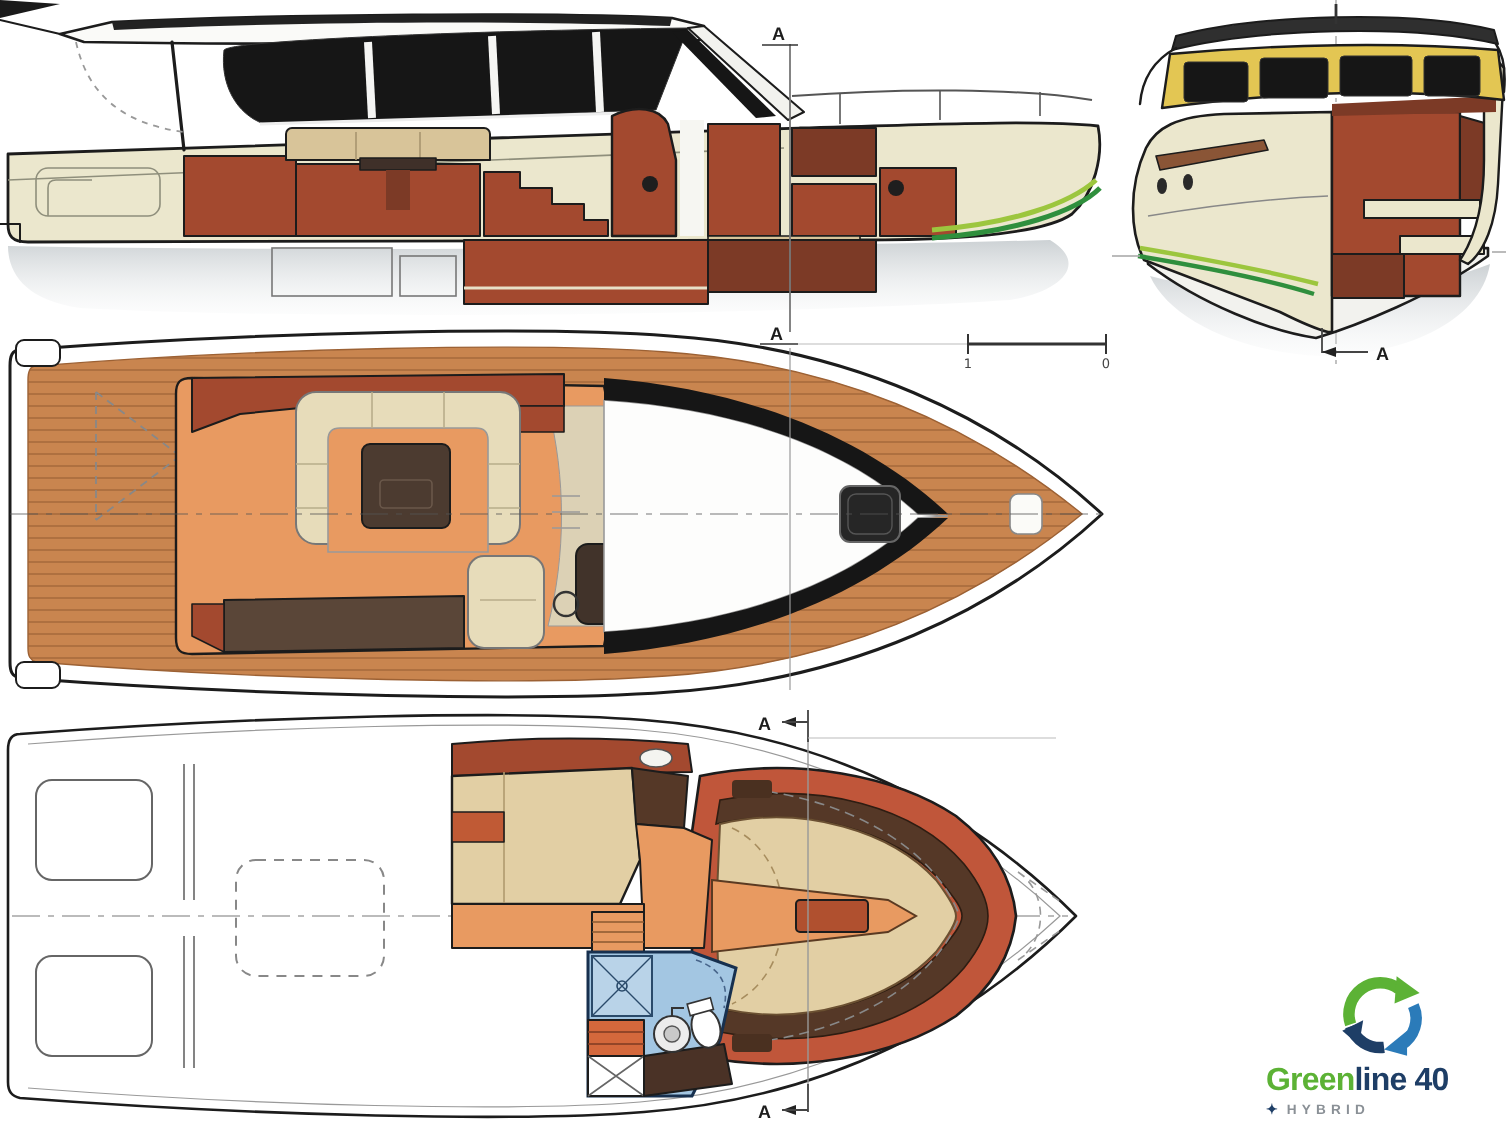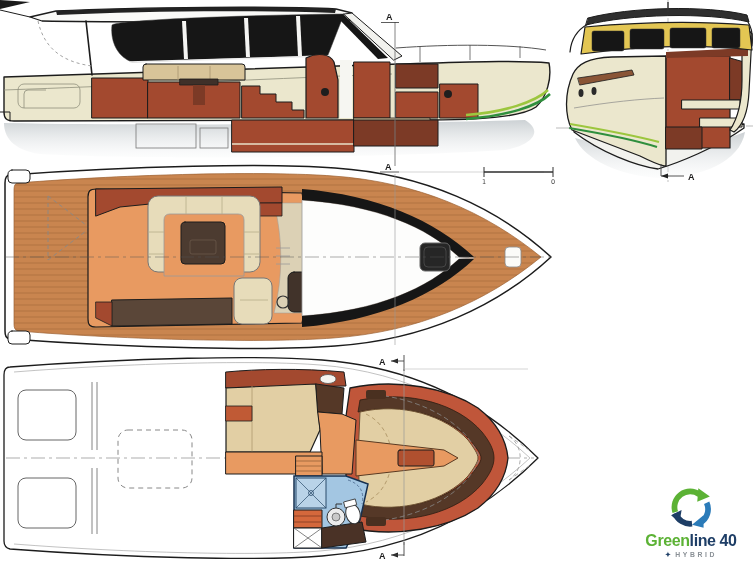--- a/index.html
+++ b/index.html
@@ -27,21 +27,21 @@
   .f-blue{fill:var(--bath_blue);}
   .f-drawer{fill:var(--drawer_orange);}
   .s-lime{stroke:var(--stripe_lime);}
   .s-green{stroke:var(--stripe_green);}
   .s-teakline{stroke:var(--teak_line);}
   .nf{fill:none;}
   .mark{font:bold 9px "Liberation Sans",sans-serif;fill:#1d1d1d;}
   .scale-num{font:6.5px "DejaVu Sans",sans-serif;fill:#444;text-anchor:middle;}
 
   
-  .logo{position:absolute;right:4px;bottom:6px;width:116px;text-align:center;}
+  .logo{position:absolute;right:4px;bottom:6px;width:116px;}
   .logo-emblem{display:block;margin:0 auto 2px;}
   .logo-text{font-weight:bold;font-size:16px;letter-spacing:-0.4px;line-height:1;white-space:nowrap;}
   .logo-text .g{color:var(--logo_green);}
   .logo-text .n{color:var(--logo_navy);}
   .logo-tag{margin-top:2px;font-size:6.8px;font-weight:bold;letter-spacing:2.6px;color:var(--tagline_gray);}
   .logo-tag .mk{color:var(--logo_navy);letter-spacing:0;font-size:7px;}
 </style>
 </head>
 <body>
 

